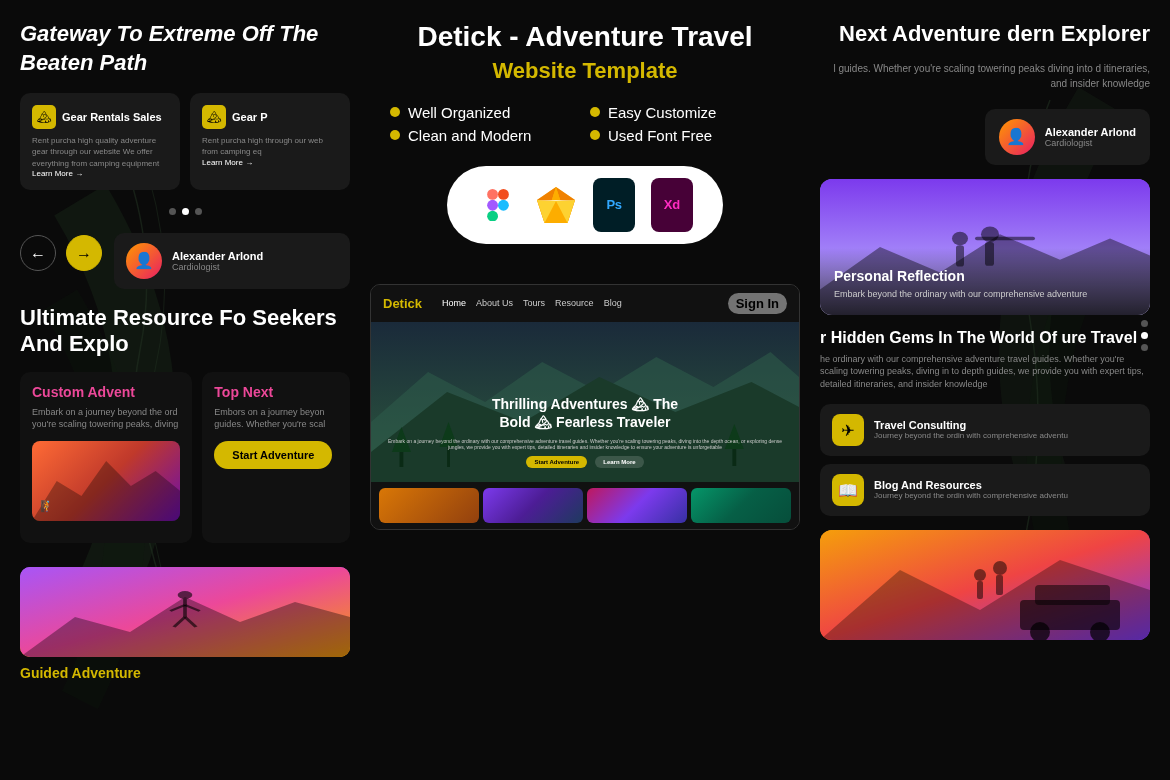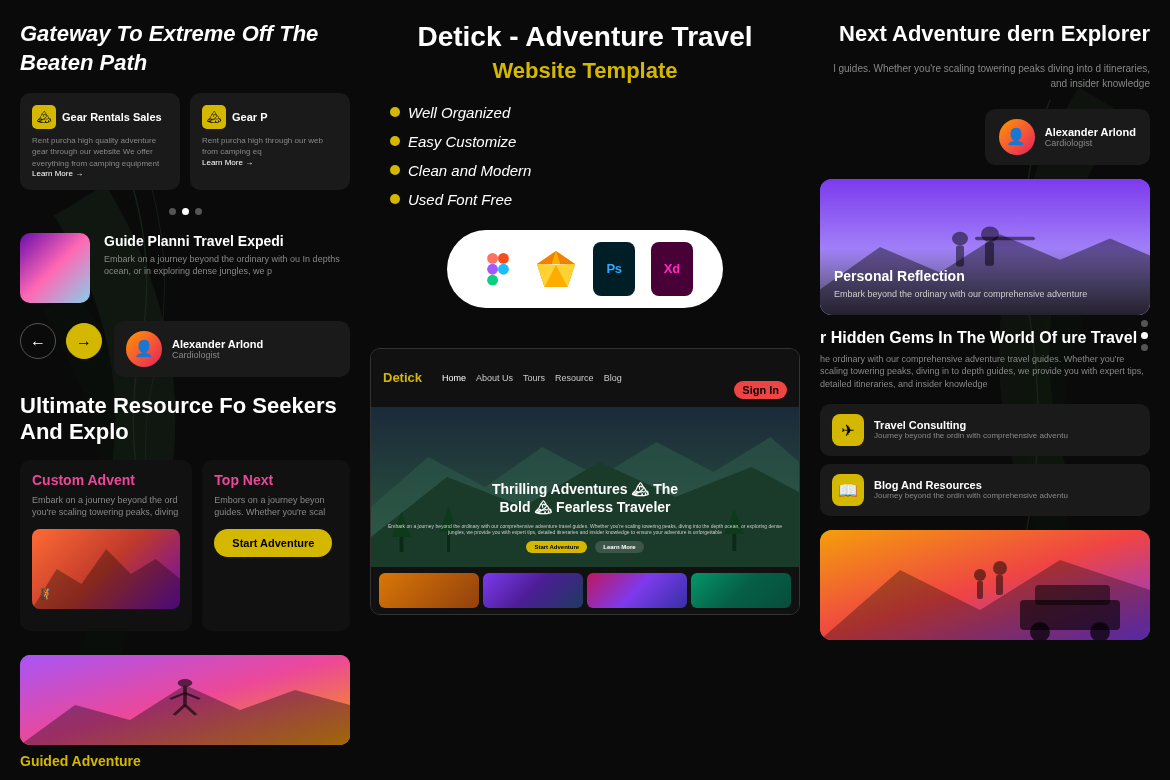--- a/index.html
+++ b/index.html
@@ -41,26 +41,25 @@
 
     .sub-title {
       color: #d4b800;
       font-size: 22px;
       font-weight: 700;
       margin-bottom: 20px;
     }
 
     .features-grid {
       display: grid;
-      grid-template-columns: 1fr;
-      gap: 12px 10px;
+      grid-template-columns: 1fr 1fr;
+      gap: 6px 10px;
       margin-bottom: 22px;
       text-align: left;
       padding: 0 20px;
-      font-style: italic;
     }
 
     .feature-item {
       display: flex;
       align-items: center;
       gap: 8px;
       color: #fff;
       font-size: 15px;
       font-weight: 500;
     }
@@ -131,27 +130,26 @@
       color: #ccc;
       font-size: 9px;
     }
 
     .mockup-nav-link.active {
       color: #fff;
     }
 
     .mockup-signin {
       margin-left: auto;
-      background: #ef4444;
+      background: #737373;
       color: #000;
-      font-size: 11px;
+      font-size: 13px;
       font-weight: 700;
       padding: 3px 8px;
       border-radius: 20px;
-      margin-top: 24px;
     }
 
     .mockup-hero {
       position: relative;
       height: 160px;
       background: linear-gradient(180deg, #1a2a3a 0%, #2d4a5a 40%, #1a3a2a 100%);
       overflow: hidden;
     }
 
     .mockup-hero-text {
@@ -685,27 +683,20 @@
       <span class="card-link">Learn More →</span>
     </div>
   </div>
 
   <div class="dots-row">
     <div class="dot"></div>
     <div class="dot active"></div>
     <div class="dot"></div>
   </div>
 
-  <div class="left-mid">
-    <div class="left-mid-img"></div>
-    <div class="left-mid-text">
-      <h3>Guide Planni Travel Expedi</h3>
-      <p>Embark on a journey beyond the ordinary with ou In depths ocean, or in exploring dense jungles, we p</p>
-    </div>
-  </div>
 
   <div style="display:flex; align-items:center; gap:12px; margin-bottom:16px;">
     <div class="nav-arrows">
       <div class="nav-arrow">←</div>
       <div class="nav-arrow yellow">→</div>
     </div>
     <div class="profile-card" style="flex:1; margin-bottom:0;">
       <div class="profile-avatar">👤</div>
       <div>
         <div class="profile-name">Alexander Arlond</div>

